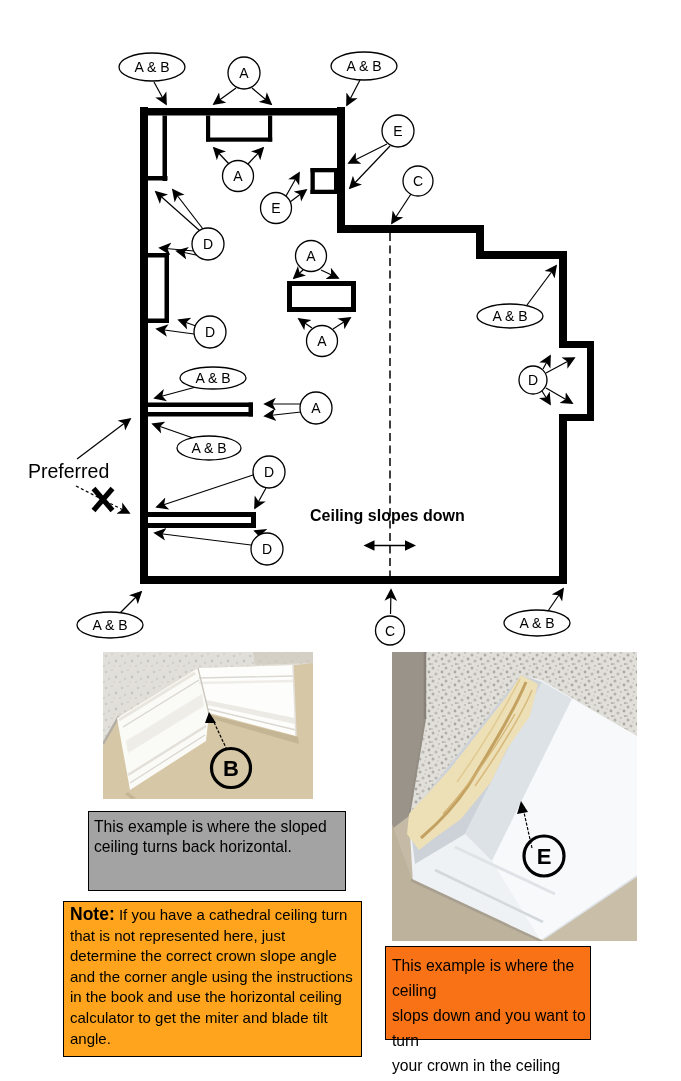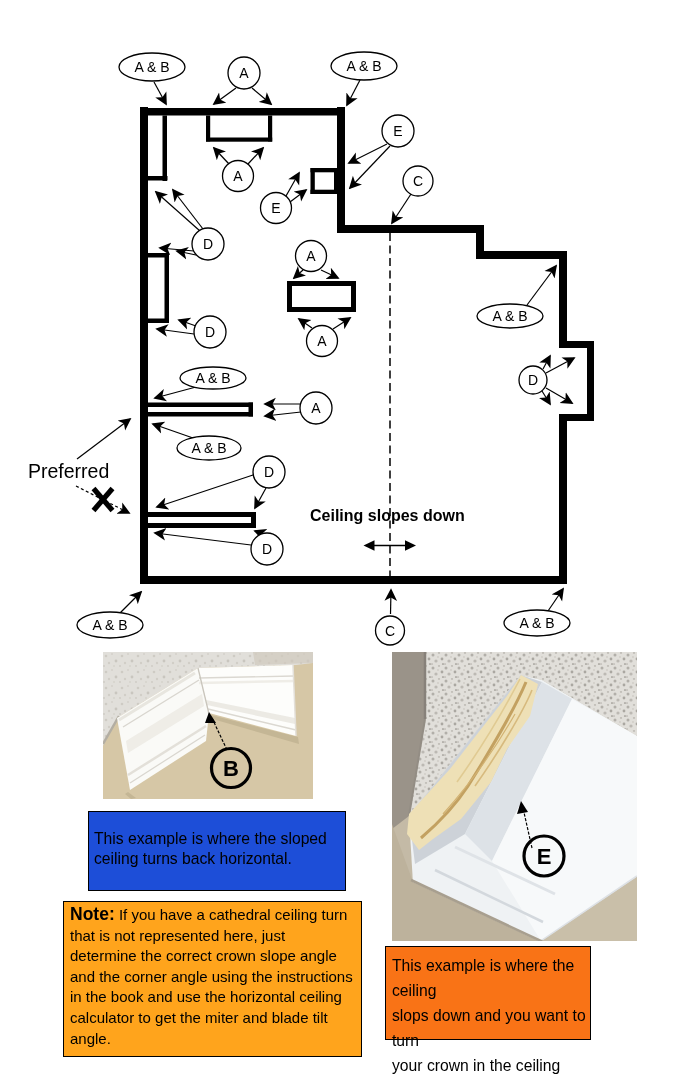--- a/index.html
+++ b/index.html
@@ -365,17 +365,17 @@
     <path d="M123,62 C103,97 78,132 51,162" fill="none" stroke="#d2b272" stroke-width="1.2"></path>
   </g>
 
   <line x1="140" y1="196" x2="131" y2="156" stroke="#000" stroke-width="1.2" stroke-dasharray="3,1.6"></line>
   <polygon points="129,149 136,160 125,162" fill="#000"></polygon>
 
   <circle cx="152" cy="204" r="20" fill="none" stroke="#000" stroke-width="3.2"></circle>
   <text x="152" y="212" font-size="22" font-weight="bold" text-anchor="middle">E</text>
 </svg>
 
-<div class="abs" style="left:88px;top:811px;width:258px;height:80px;border:1px solid #000;background:#1d4ed8;font-size:15.7px;line-height:19.5px;padding:17px 0 0 5px;box-sizing:border-box;">This example is where the sloped<br>ceiling turns back horizontal.</div>
+<div class="abs" style="left:88px;top:811px;width:258px;height:80px;border:1px solid #000;background:#a3a3a3;font-size:15.7px;line-height:19.5px;padding:5px 0 0 5px;box-sizing:border-box;">This example is where the sloped<br>ceiling turns back horizontal.</div>
 
 <div class="abs" style="left:63px;top:901px;width:299px;height:156px;border:1px solid #000;background:#ffa41c;font-size:15px;line-height:20.6px;padding:2px 0 0 6px;box-sizing:border-box;"><b style="font-size:17.5px;">Note:</b> If you have a cathedral ceiling turn<br>that is not represented here, just<br>determine the correct crown slope angle<br>and the corner angle using the instructions<br>in the book and use the horizontal ceiling<br>calculator to get the miter and blade tilt<br>angle.</div>
 
 <div class="abs" style="left:385px;top:946px;width:206px;height:94px;border:1px solid #000;background:#f97316;font-size:15.7px;line-height:25px;padding:6px 0 0 6px;box-sizing:border-box;">This example is where the ceiling<br>slops down and you want to turn<br>your crown in the ceiling plane.</div>
 
 </body></html>

